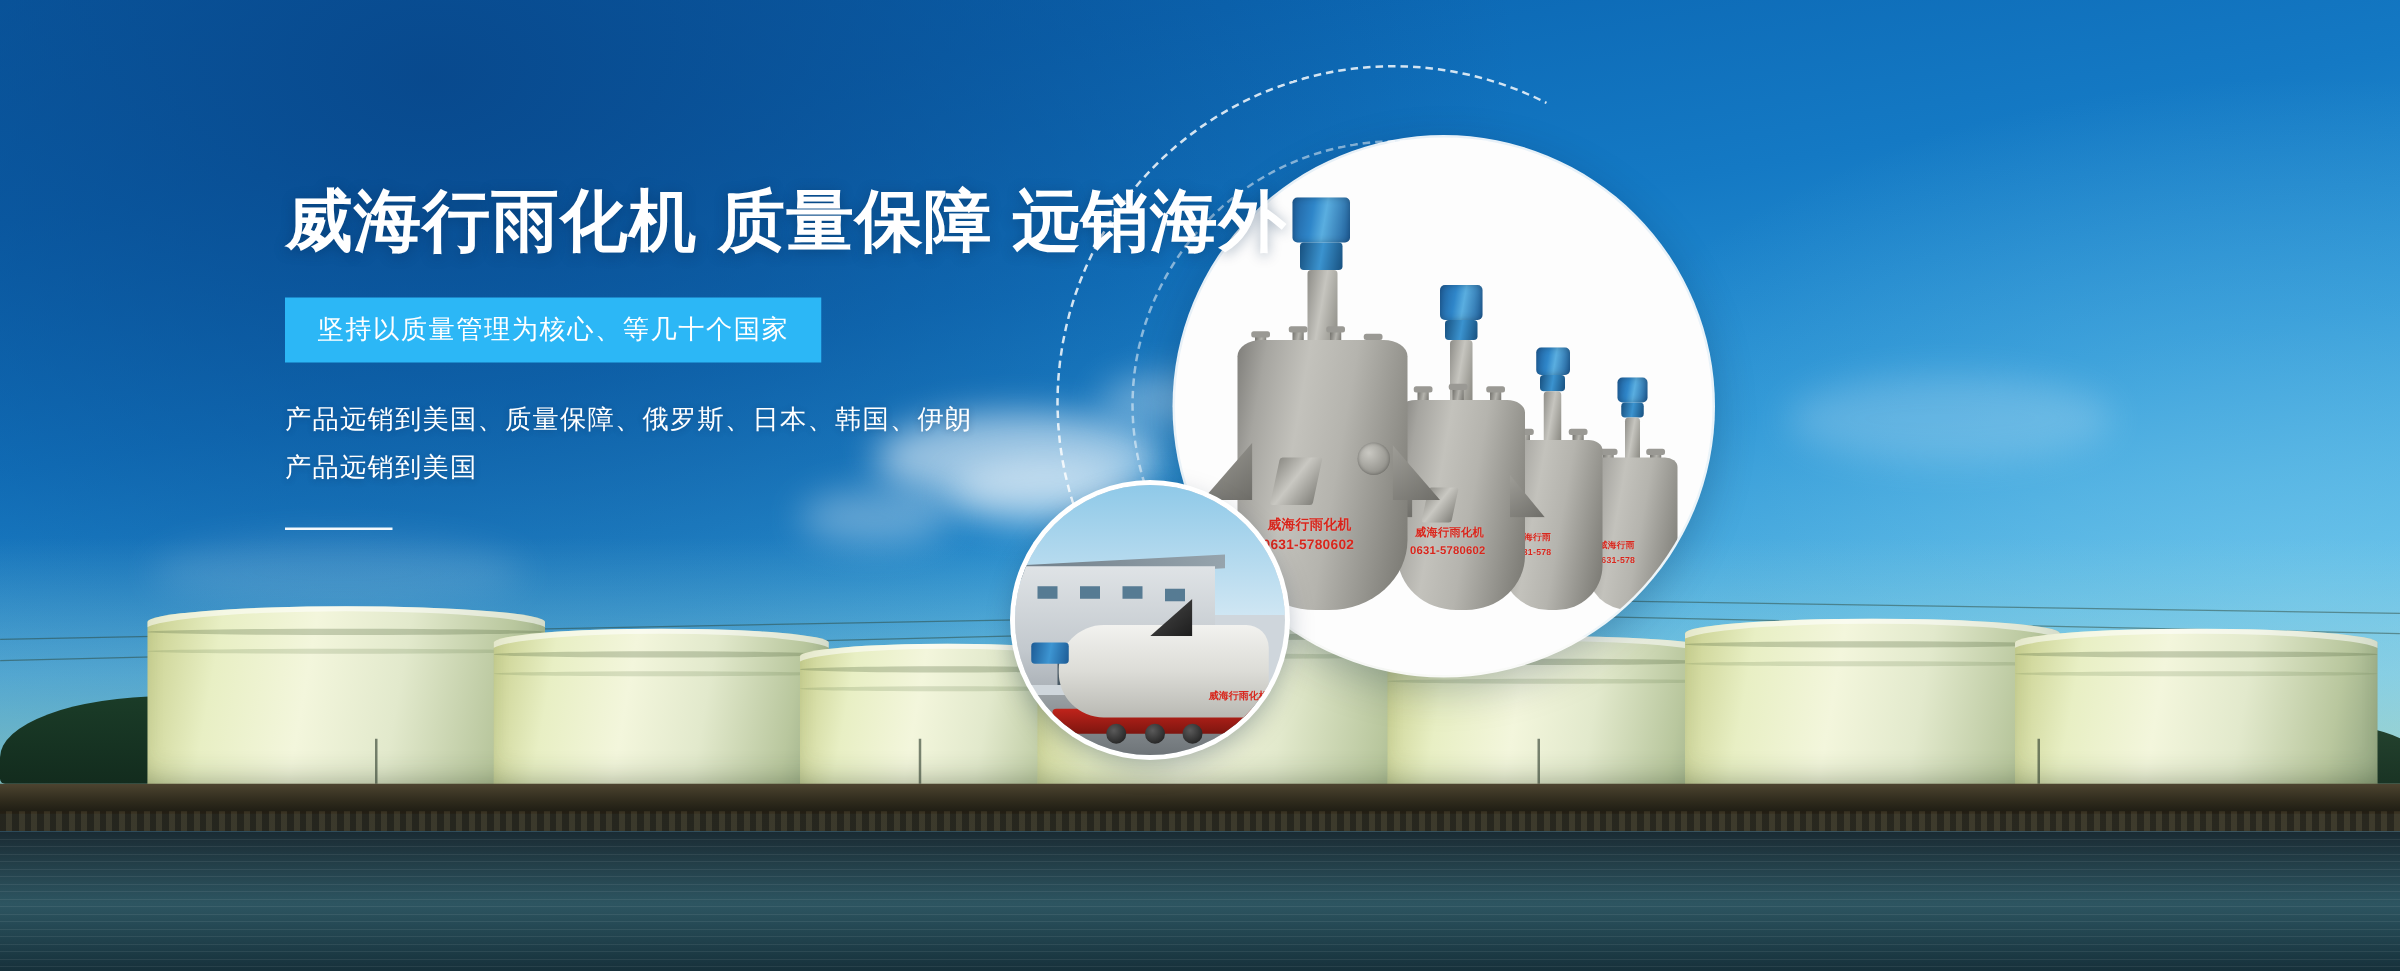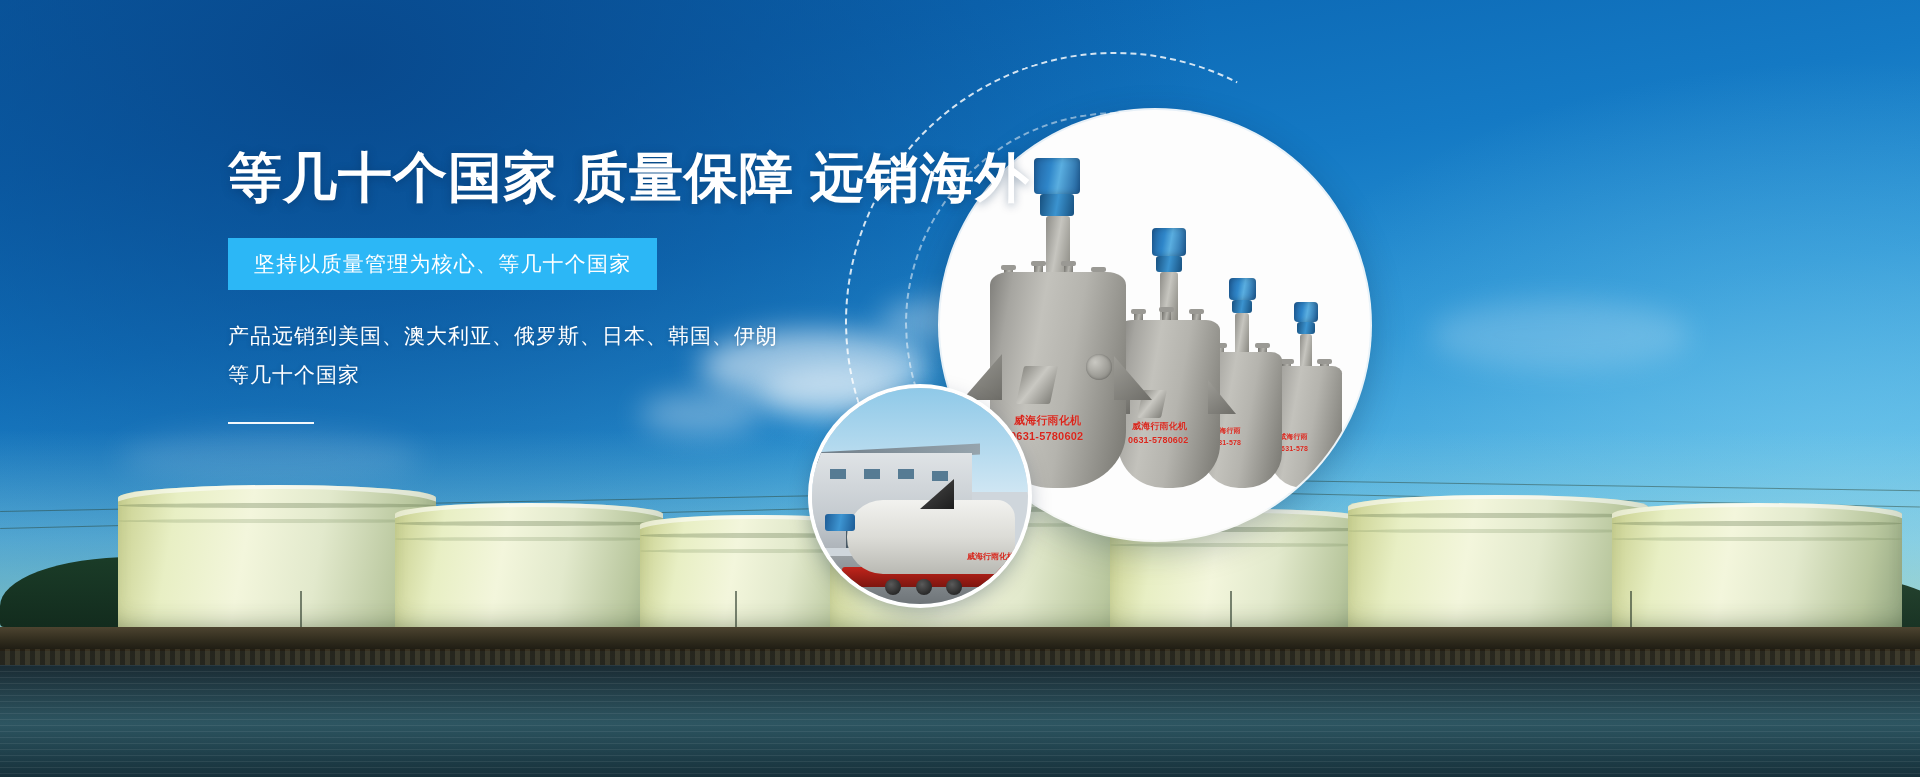--- a/index.html
+++ b/index.html
@@ -355,22 +355,22 @@
     <div class="f-truck"></div>
     <div class="f-motor"></div>
     <div class="f-fin"></div>
     <div class="f-wheel" style="left:34%;"></div>
     <div class="f-wheel" style="left:48%;"></div>
     <div class="f-wheel" style="left:62%;"></div>
     <div class="f-label">威海行雨化机</div>
   </div>
 
   <div class="copy">
-    <div class="headline">等几十个国家 质量保障 远销海外</div>
+    <div class="headline">威海行雨化机 质量保障 远销海外</div>
     <div class="sub-band">坚持以质量管理为核心、等几十个国家</div>
     <div class="body">
-      <div>产品远销到美国、澳大利亚、俄罗斯、日本、韩国、伊朗</div>
-      <div>等几十个国家</div>
+      <div>产品远销到美国、质量保障、俄罗斯、日本、韩国、伊朗</div>
+      <div>产品远销到美国</div>
     </div>
     <div class="rule"></div>
   </div>
 
 </div>
 
 </body></html>

